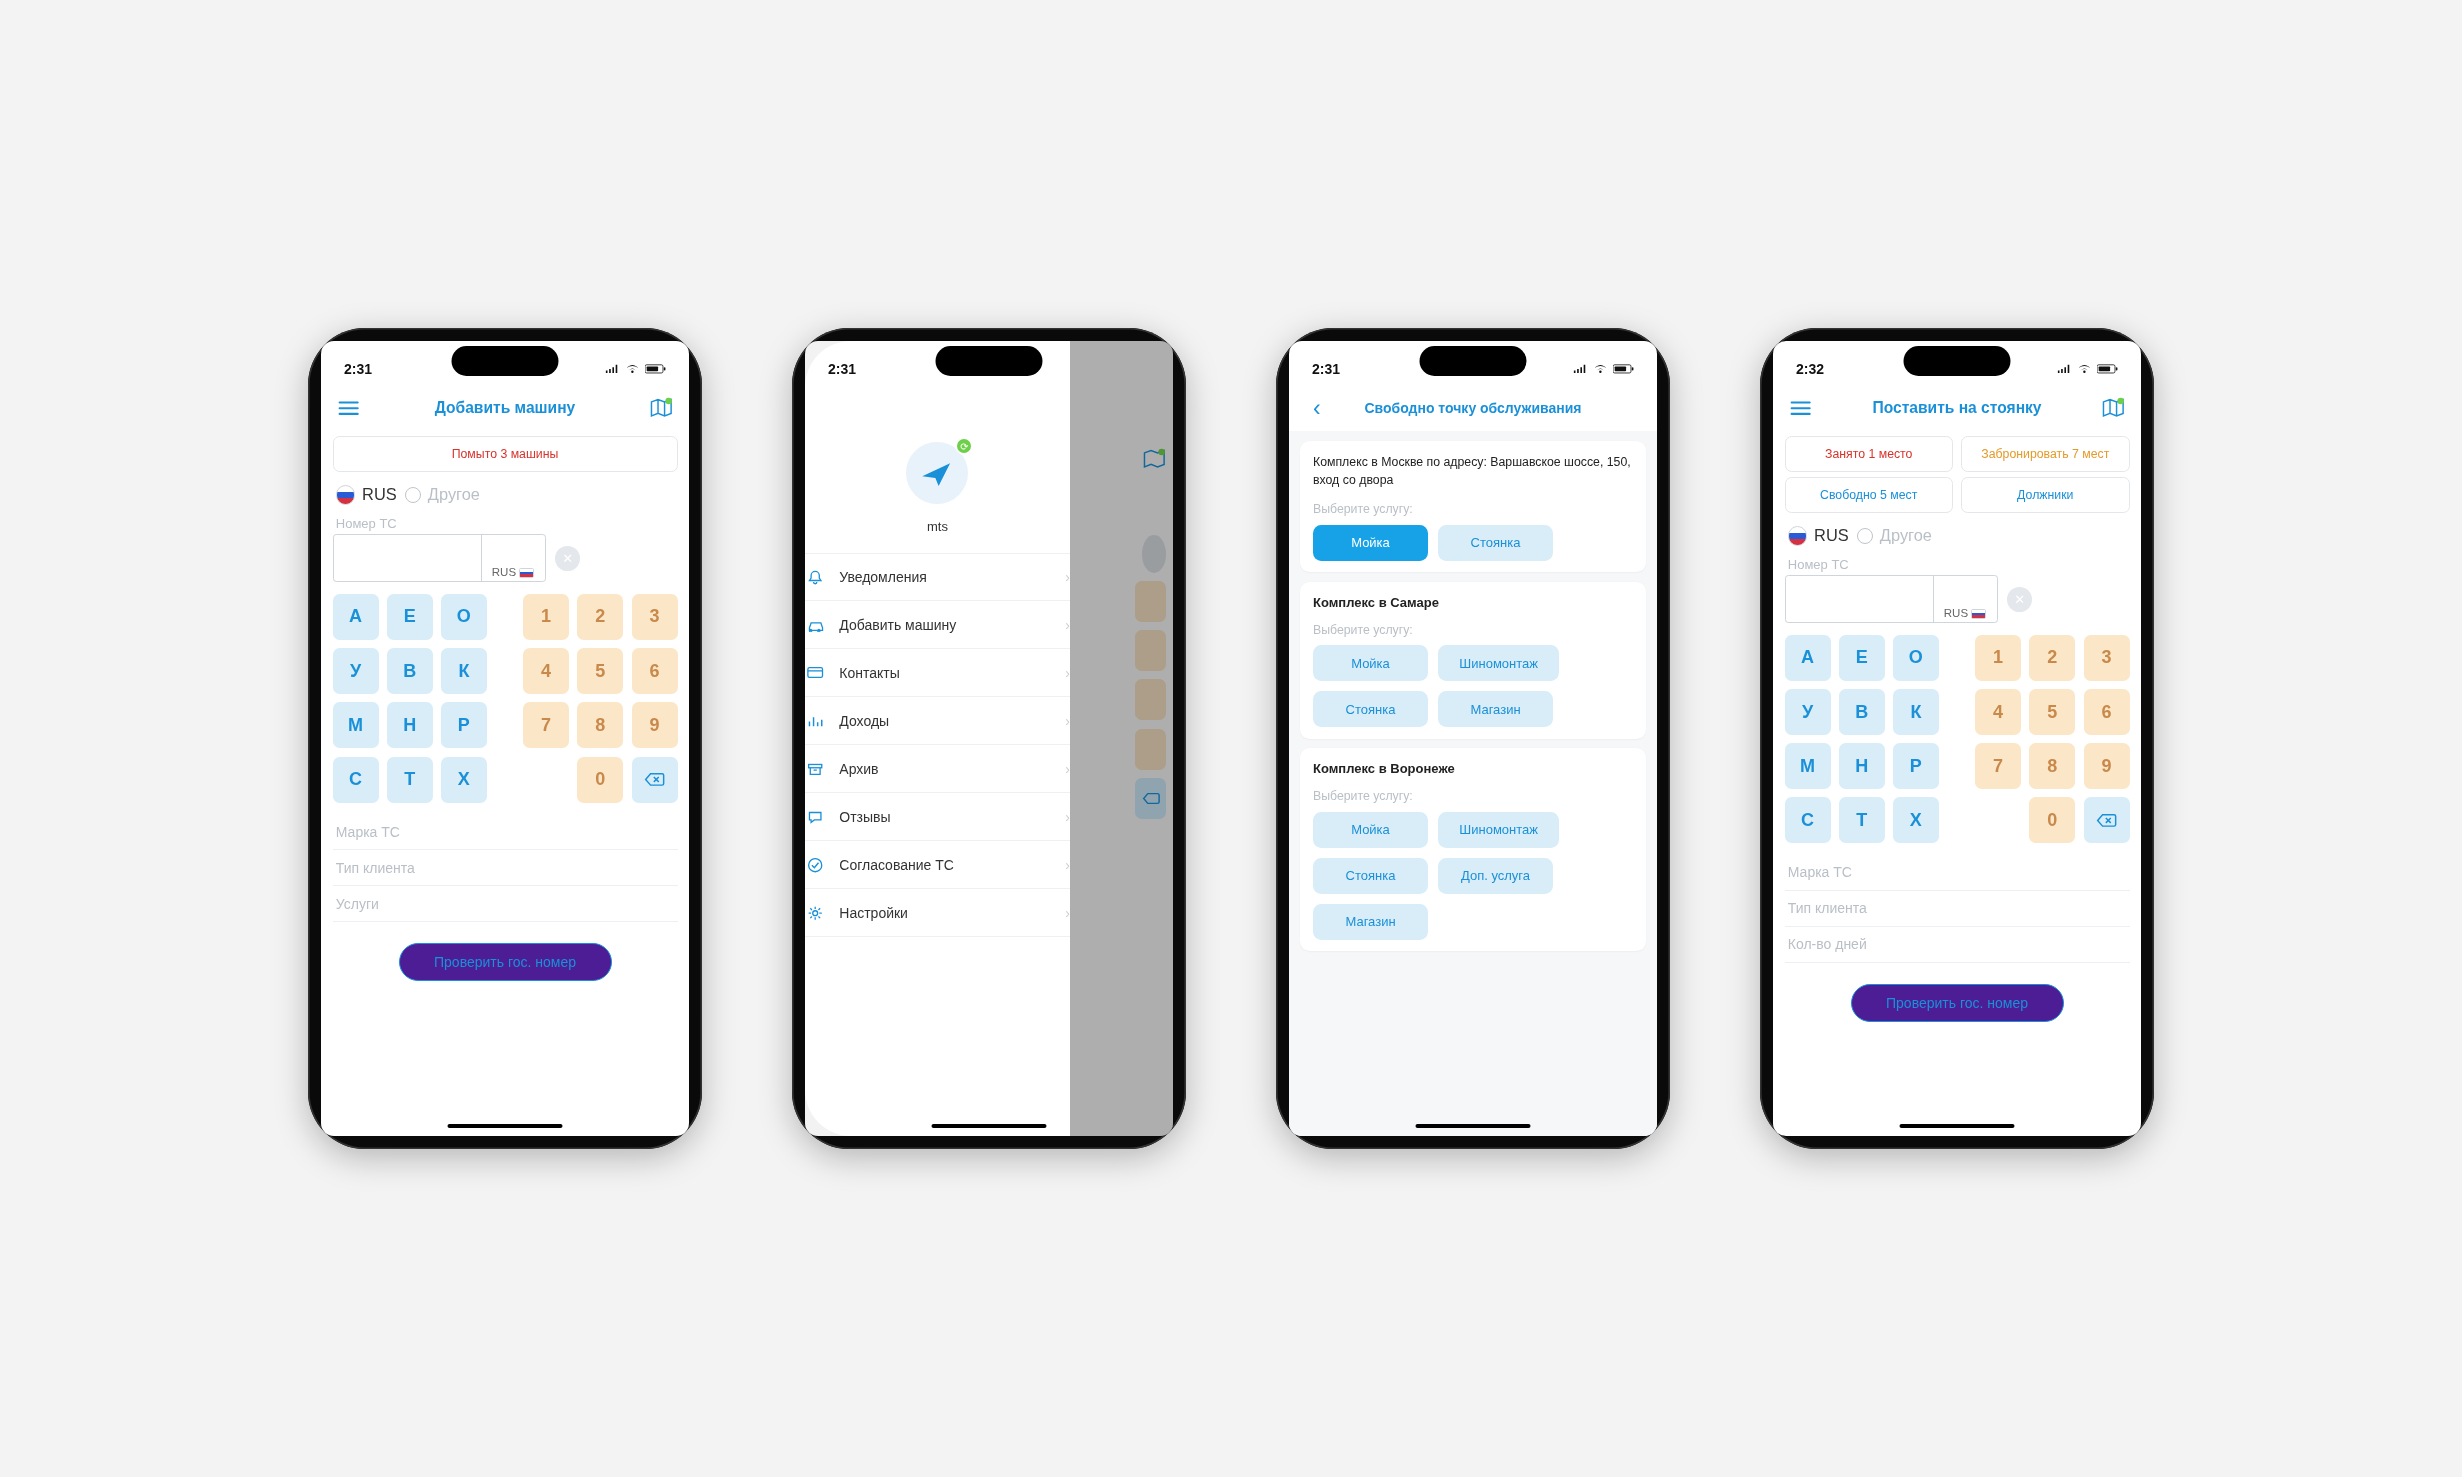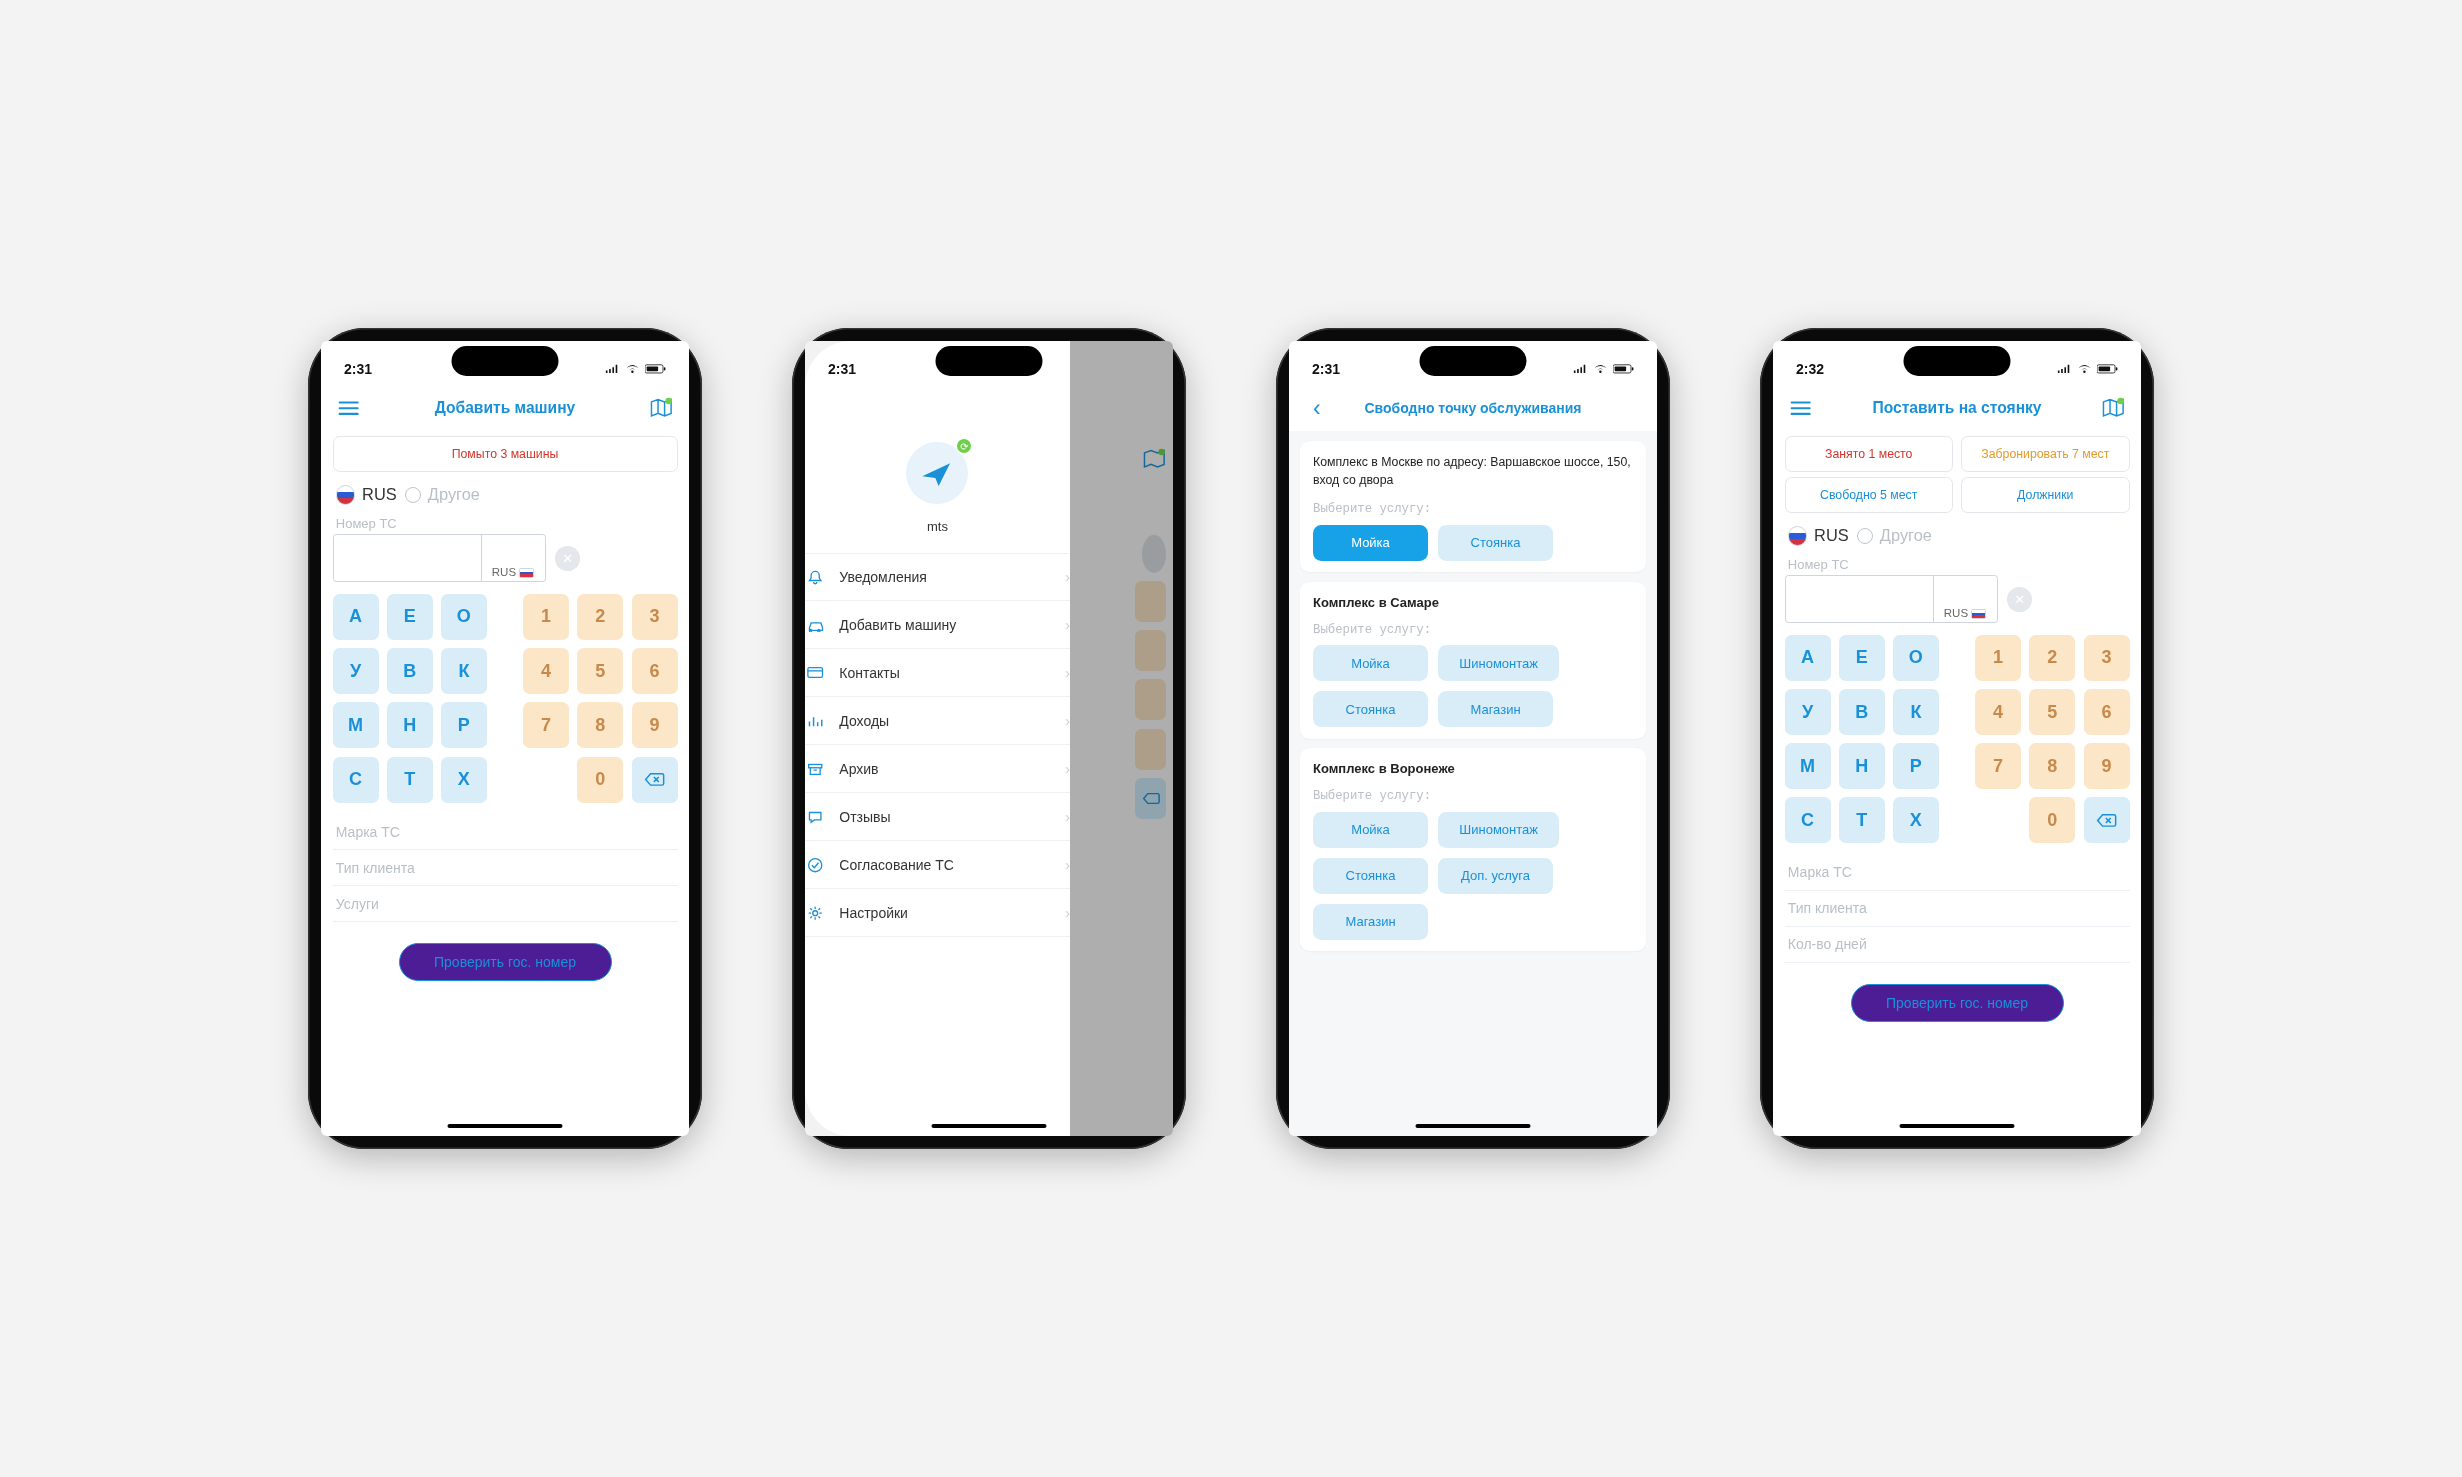--- a/index.html
+++ b/index.html
@@ -9,21 +9,21 @@
     width:394px; height:821px;
     background:#0a0a0a;
     border-radius:57px;
     padding:13px;
     box-shadow: 0 8.2px 33px rgba(0,0,0,.25), inset 0 0 0 1.6px #333;
     position:relative;
   }
   .screen {
     width:100%; height:100%;
     background:#fff;
-    border-radius:6px;
+    border-radius:13px;
     overflow:hidden;
     position:relative;
     display:flex; flex-direction:column;
   }
   .notch {
     position:absolute; top:18px; left:50%; transform:translateX(-50%);
     width:107px; height:29.5px; background:#000; border-radius:16.4px; z-index:50;
   }
   .home-ind {
     position:absolute; bottom:8.2px; left:50%; transform:translateX(-50%);
@@ -134,21 +134,21 @@
   .menu .ico { width:21.3px; color:#1a90d8; display:flex; justify-content:center; }
   .menu .chev { margin-left:auto; color:#c9cfd6; }
 
   
   .svc-screen .content { padding:0 11px; background:#f6f7f8; overflow-y:hidden; }
   .card {
     background:#fff; border-radius:9.8px; margin:9.8px 0; padding:13px 13px 11.5px;
     box-shadow:0 0.8px 1.6px rgba(0,0,0,.04);
   }
   .card .addr { font-size:12.3px; color:#222; line-height:1.45; }
-  .card .pick { font-size:12.3px; color:#b9bfc6; margin:13px 0 8.2px;font-family:Liberation Mono, monospace; }
+  .card .pick { font-size:12.3px; color:#b9bfc6; margin:13px 0 8.2px; }
   .pill-row { display:flex; flex-wrap:wrap; gap:10px; }
   .pill {
     min-width:115px; height:36px; padding:0 21.3px; border-radius:8.2px;
     display:flex; align-items:center; justify-content:center; font-size:13px;
     background:#d8edf8; color:#1a90d8;
   }
   .pill.active { background:#17a1e6; color:#fff; }
   .card h4 { font-size:13px; font-weight:600; color:#222; }
 
   .back-chev { color:#1a90d8; font-size:23px; font-weight:300; }

